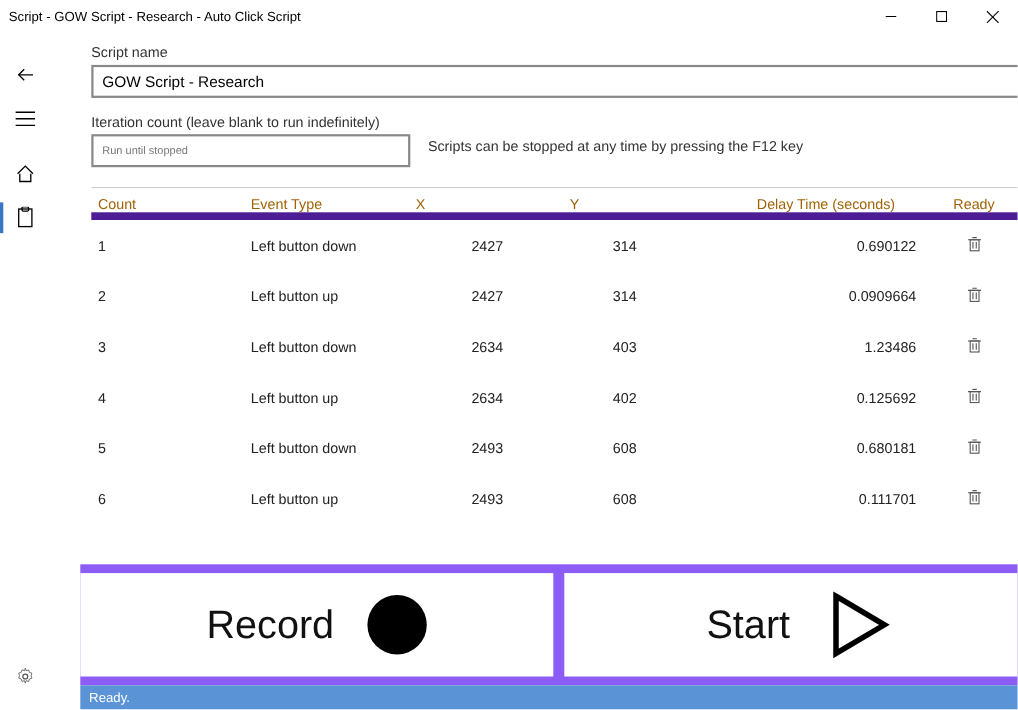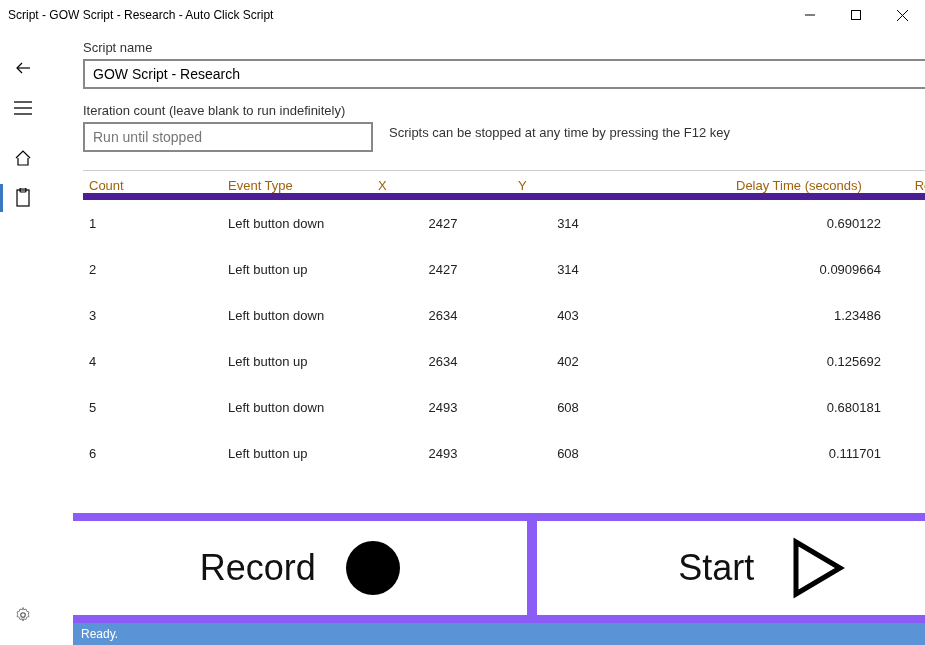--- a/index.html
+++ b/index.html
@@ -106,21 +106,21 @@
     align-items: flex-start;
     gap: 16px;
     margin-top: 14px;
   }
   .iter-col { width: 290px; }
   .iter-input {
     width: 290px;
     height: 30px;
     border: 2px solid #888;
     padding: 0 8px;
-    font-size: 14px;
+    font-size: 10px;
     font-family: inherit;
     color: #777;
     outline: none;
   }
   .iter-input::placeholder { color: #777; }
   .hint {
     font-size: 13px;
     color: #333;
     padding-top: 22px;
   }
@@ -133,21 +133,21 @@
     font-size: 13px;
     color: #a16207;
     border-top: 1px solid #ccc;
     border-bottom: 7px solid #4c1d95;
     height: 30px;
   }
   .col-count { width: 145px; padding-left: 6px; }
   .col-event { width: 150px; }
   .col-x { width: 140px; }
   .col-y { width: 170px; }
-  .col-delay { width: 155px; margin-left: 48px; }
+  .col-delay { width: 155px; }
   .col-delete { width: 85px; text-align: center; }
   .tbody .row {
     display: flex;
     align-items: center;
     height: 46px;
     font-size: 13px;
     color: #222;
   }
   .tbody .col-x, .tbody .col-y, .tbody .col-delay { text-align: center; }
   .tbody .col-x { padding-right: 10px; }

